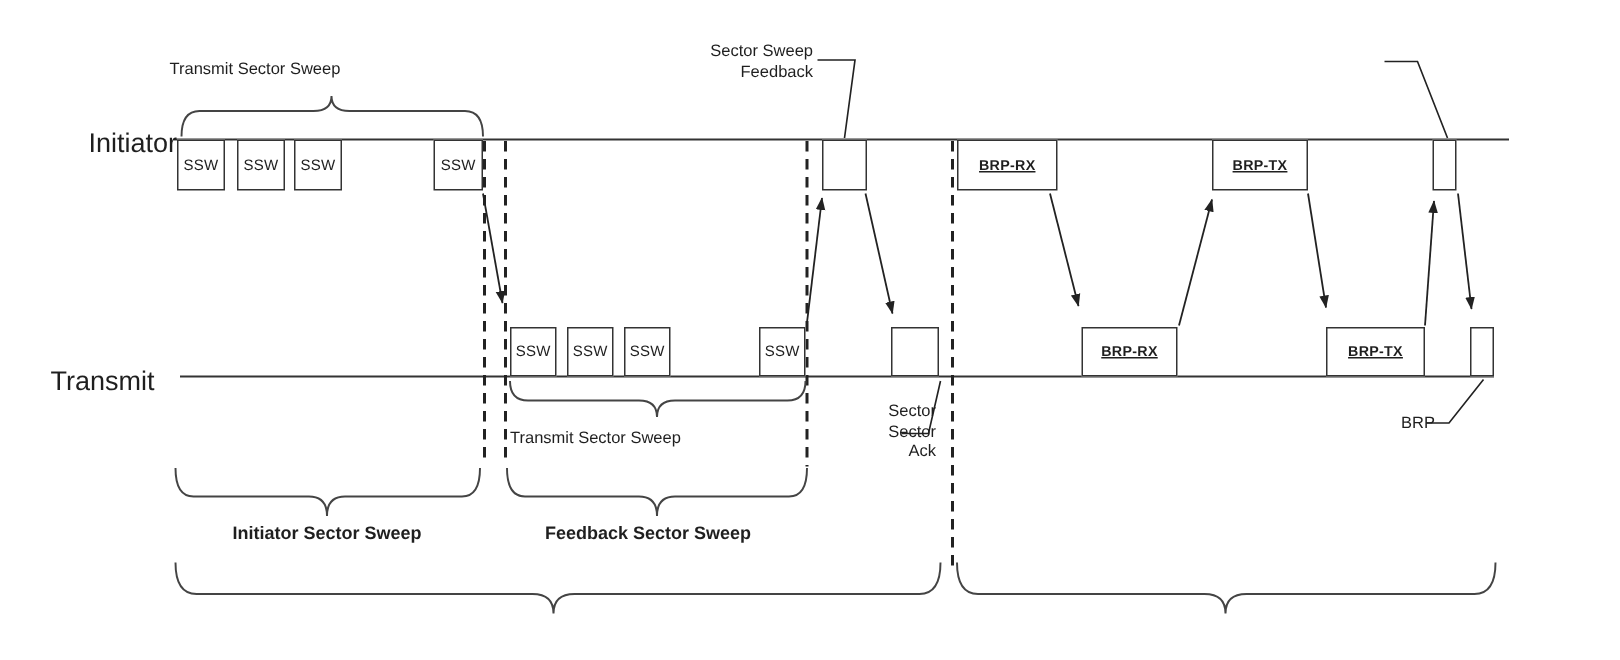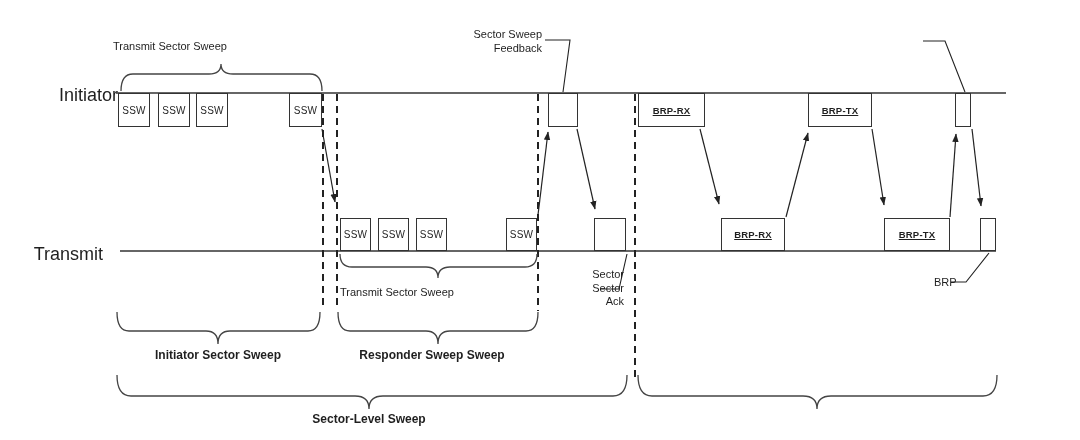--- a/index.html
+++ b/index.html
@@ -120,16 +120,15 @@
 
   <div class="ann right" style="left:564px;top:268px;width:60px;">
     <div>Sector</div>
     <div>Sector</div>
     <div>Ack</div>
   </div>
 
   <div class="ann" style="left:924px;top:276px;width:30px;margin-left:10px;">BRP</div>
 
   <div class="phase" style="left:98px;top:348px;width:240px;">Initiator Sector Sweep</div>
-  <div class="phase" style="left:312px;top:348px;width:240px;">Responder Sweep Sweep</div>
-  <div class="phase" style="left:249px;top:412px;width:240px;">Sector-Level Sweep</div>
+  <div class="phase" style="left:312px;top:348px;width:240px;">Feedback Sector Sweep</div>
 
 </div>
 
 </body></html>

